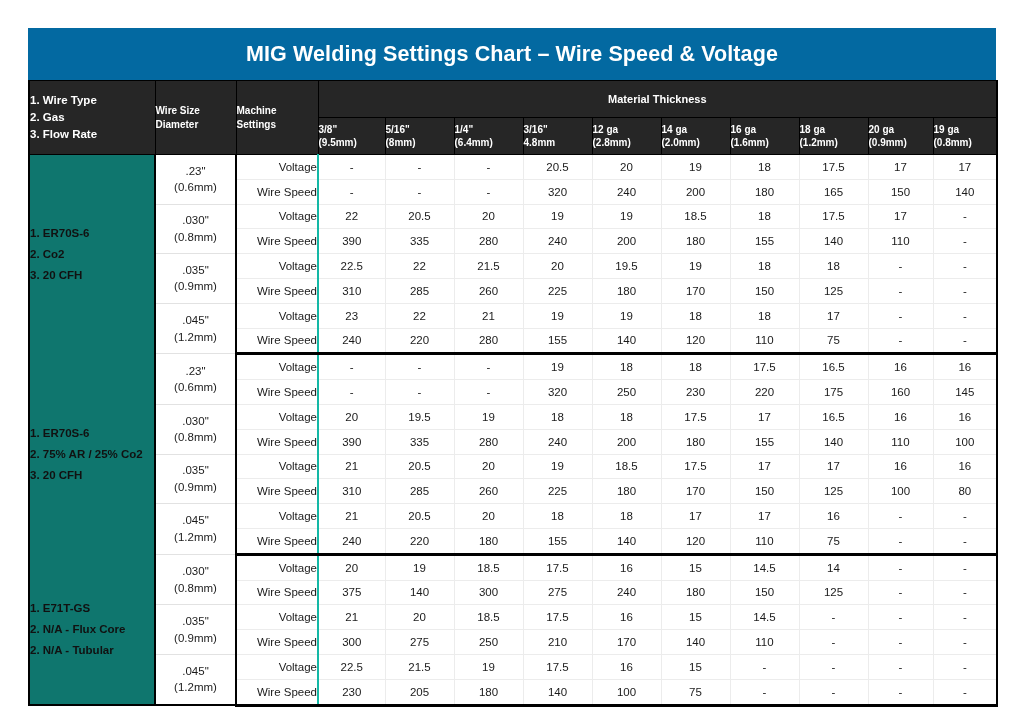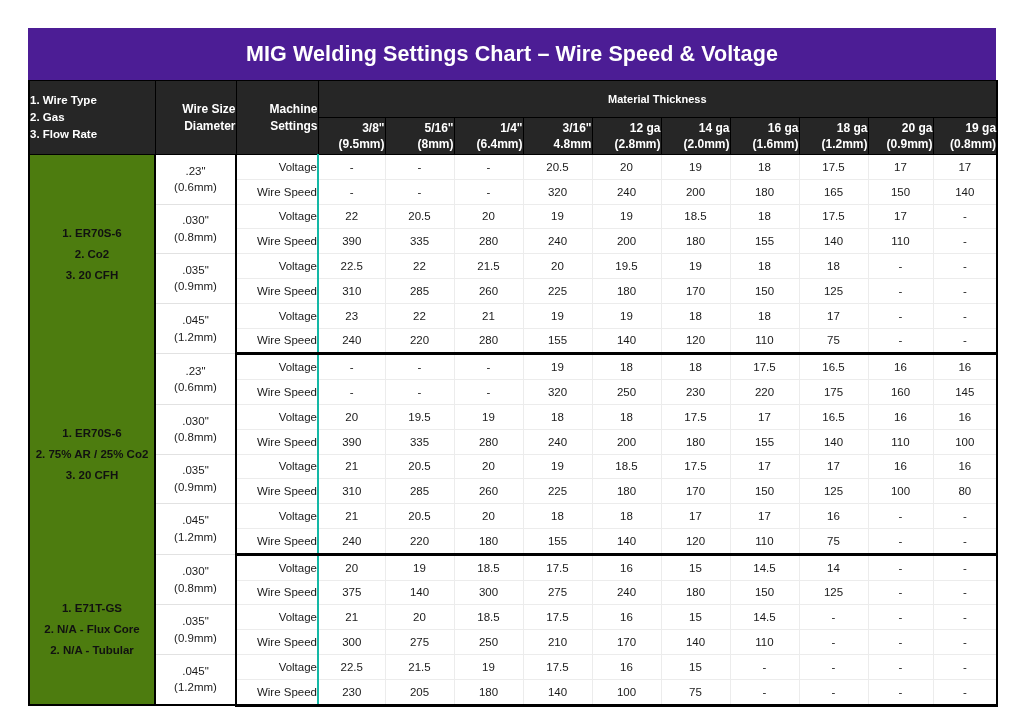--- a/index.html
+++ b/index.html
@@ -16,21 +16,21 @@
   }
   #page {
     position: relative;
     width: 1024px;
     height: 727px;
     box-sizing: border-box;
     padding: 28px 28px 0 28px;
   }
   
   .title-bar {
-    background: #4c1d95;
+    background: #0369a1;
     height: 52px;
     display: flex;
     align-items: center;
     justify-content: center;
   }
   .title-bar .title-text {
     color: #ffffff;
     font-size: 21.5px;
     font-weight: bold;
     letter-spacing: 0.1px;
@@ -46,22 +46,22 @@
   }
   table.chart td, table.chart th {
     padding: 0;
     margin: 0;
   }
   
   .hdr {
     background: #262626;
     color: #ffffff;
     font-weight: bold;
-    font-size: 12px;
-    text-align: right;
+    font-size: 10px;
+    text-align: left;
     vertical-align: middle;
     border: 1px solid #000000;
     line-height: 1.35;
   }
   .hdr-left {
     background: #262626;
     color: #ffffff;
     font-weight: bold;
     font-size: 11.5px;
     text-align: left;
@@ -115,24 +115,24 @@
     text-align: right;
     padding-right: 8px;
     vertical-align: middle;
     border-bottom: 1px solid #ececec;
     border-right: 2px solid #14b8a6;
     color: #1a1a1a;
     height: 23.8px;
   }
 
   .labelcol {
-    background: #4d7c0f;
+    background: #0f766e;
     font-size: 11.5px;
     font-weight: bold;
-    text-align: center;
+    text-align: left;
     padding-left: 12px;
     vertical-align: middle;
     border-right: 2px solid #000000;
     color: #111111;
   }
   .labelcol .lbl-line {
     display: block;
     margin: 9px 0;
   }
 

